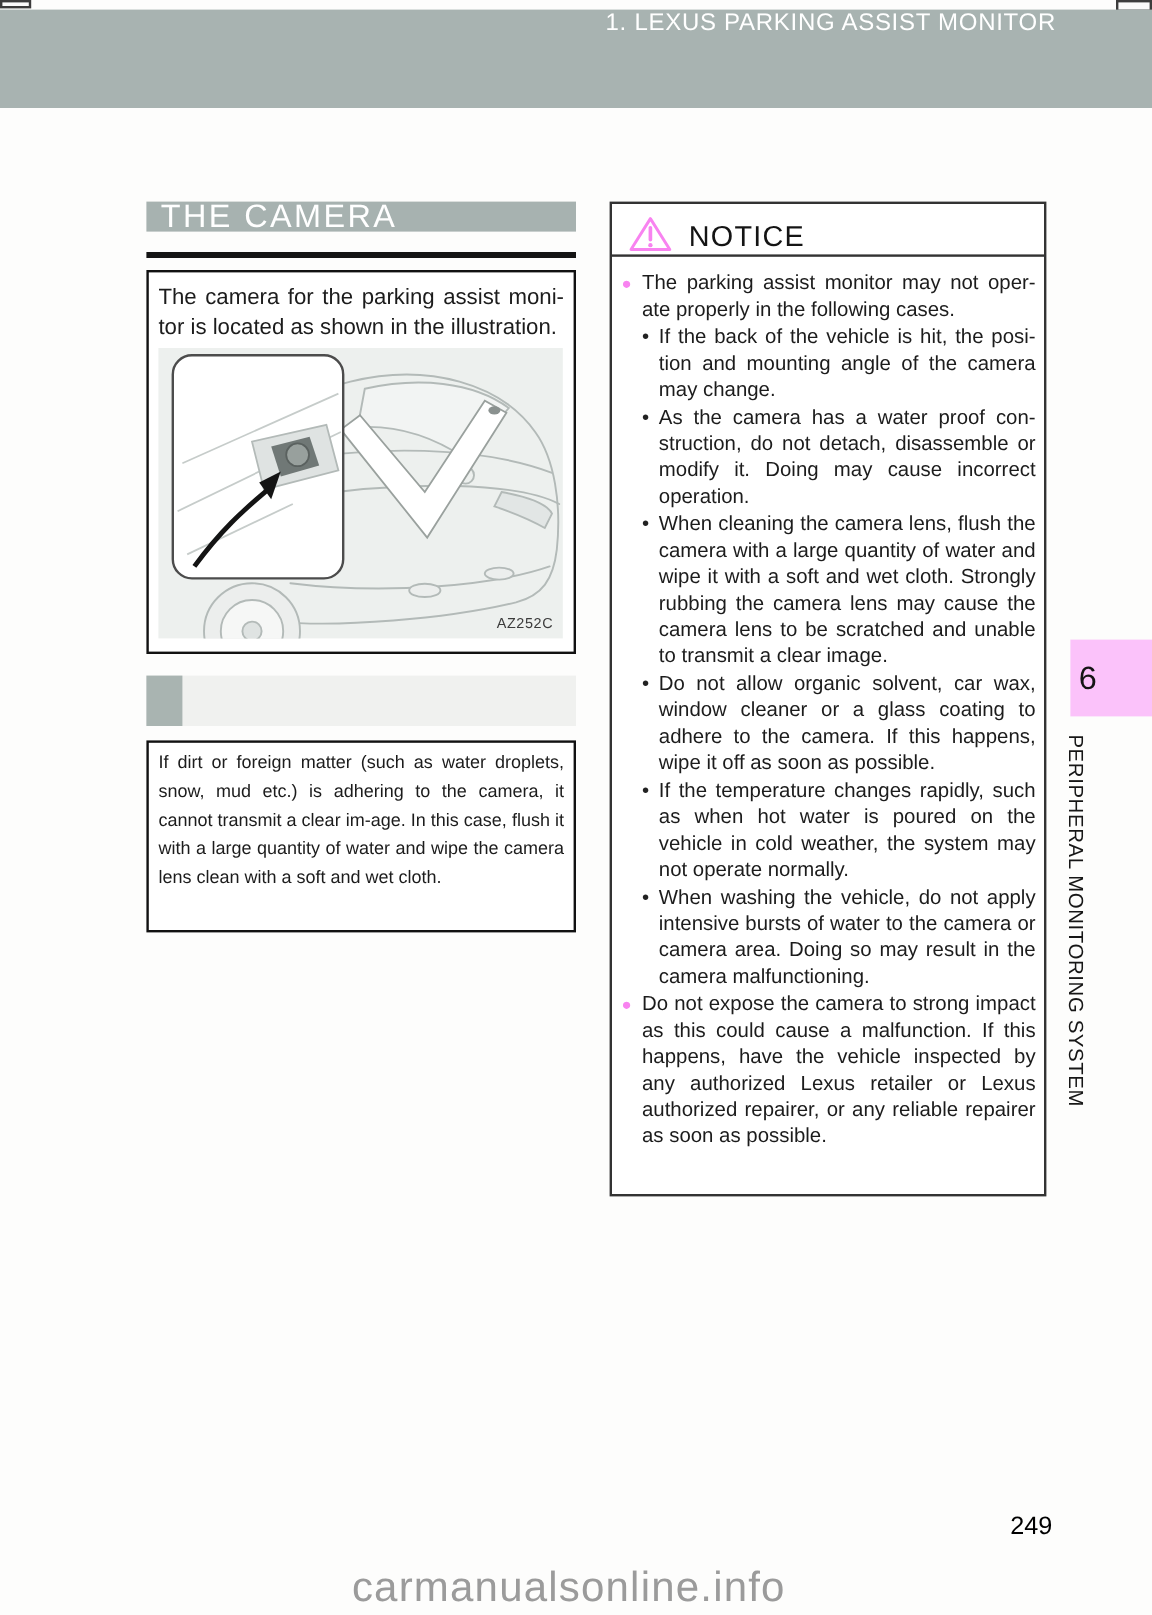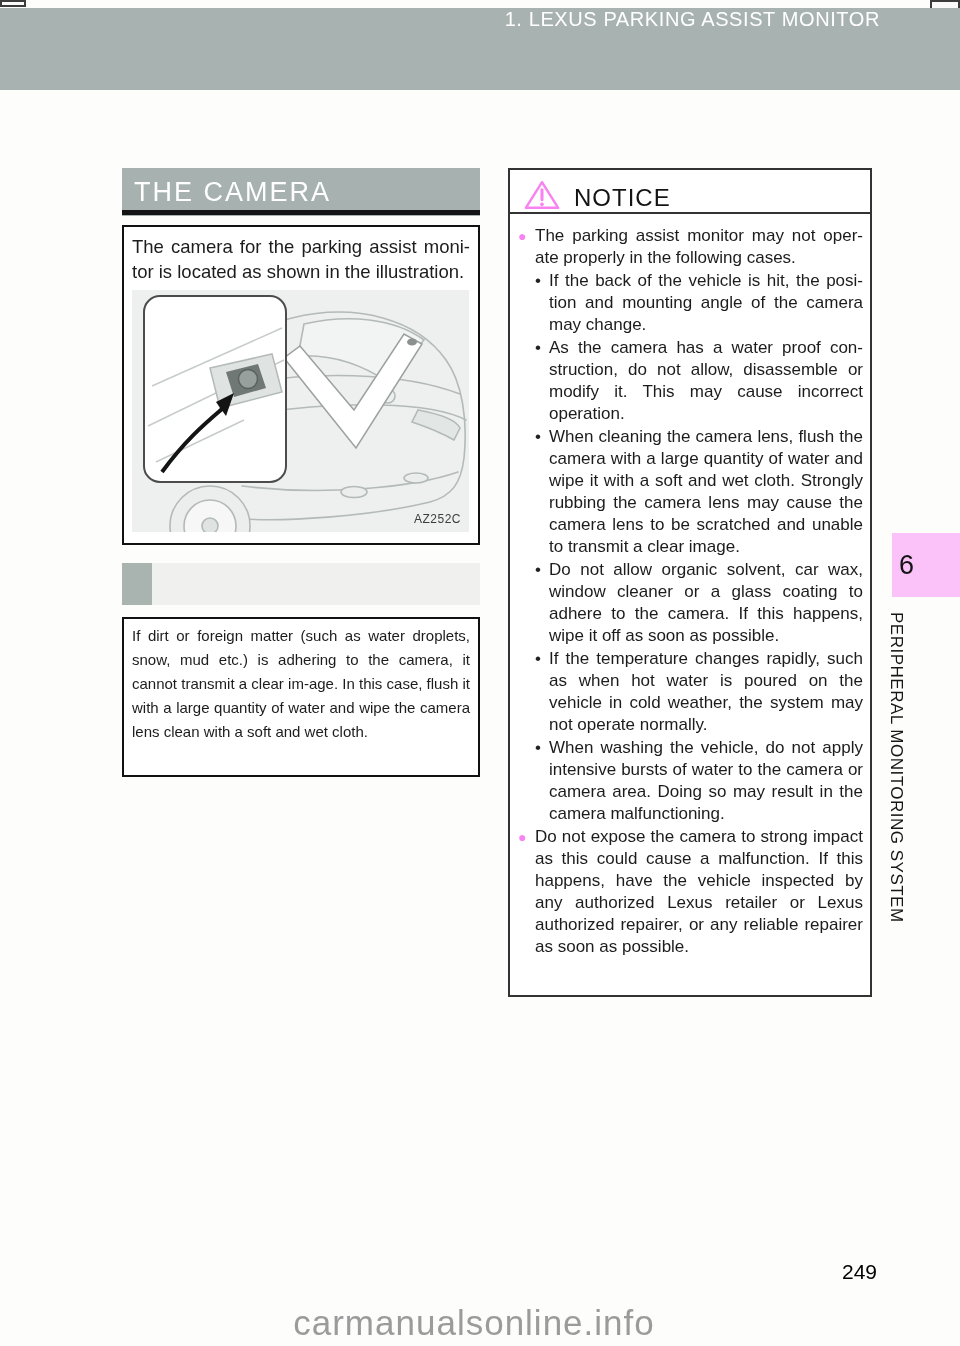--- a/index.html
+++ b/index.html
@@ -11,21 +11,21 @@
   .corner-l { left:0; top:0; width:26px; height:7px; border:2px solid #3c3c3c; background:#fafafa; }
   .corner-r { left:930px; top:0; width:30px; height:10px; border:2px solid #3c3c3c; background:#fafafa; }
 
   
   .header-bar { left:0; top:8px; width:960px; height:82px; background:#a8b3b1;
                 display:flex; align-items:flex-start; justify-content:flex-end;
                 padding:0 80px 12px 0; }
   .header-bar .title { color:#ffffff; font-size:20px; letter-spacing:.6px; font-weight:500; }
 
   
-  .sec1-head { left:122px; top:168px; width:358px; height:48px; background:#a7b2b0;
+  .sec1-head { left:122px; top:168px; width:358px; height:25px; background:#a7b2b0;
                display:flex; align-items:center; padding-left:12px; }
   .sec1-head span { color:#ffffff; font-size:27px; letter-spacing:2px; font-weight:500; }
   .sec1-rule { left:122px; top:210px; width:358px; height:5px; background:#141414; }
 
   .box1 { left:122px; top:225px; width:358px; height:320px; border:2.5px solid #111; background:#fff; }
   .box1 .intro { padding:7px 8px 0 8px; font-size:18.5px; line-height:25px; text-align:justify; }
   .illustration { left:8px; top:63px; width:337px; height:242px; background:#edf0ee; position:absolute; }
   .fig-label { position:absolute; right:8px; bottom:6px; font-size:12px; color:#3c3c3c; letter-spacing:.5px; }
 
   .sec2-head { left:122px; top:563px; width:358px; height:42px; background:#f0f1ef;
@@ -138,21 +138,21 @@
     <div class="n-item">
       <span class="n-bullet">●</span>
       <p>The parking assist monitor may not oper-ate properly in the following cases.</p>
     </div>
     <div class="n-sub">
       <span class="n-subbullet">•</span>
       <p>If the back of the vehicle is hit, the posi-tion and mounting angle of the camera may change.</p>
     </div>
     <div class="n-sub">
       <span class="n-subbullet">•</span>
-      <p>As the camera has a water proof con-struction, do not allow, disassemble or modify it. This may cause incorrect operation.</p>
+      <p>As the camera has a water proof con-struction, do not detach, disassemble or modify it. Doing may cause incorrect operation.</p>
     </div>
     <div class="n-sub">
       <span class="n-subbullet">•</span>
       <p>When cleaning the camera lens, flush the camera with a large quantity of water and wipe it with a soft and wet cloth. Strongly rubbing the camera lens may cause the camera lens to be scratched and unable to transmit a clear image.</p>
     </div>
     <div class="n-sub">
       <span class="n-subbullet">•</span>
       <p>Do not allow organic solvent, car wax, window cleaner or a glass coating to adhere to the camera. If this happens, wipe it off as soon as possible.</p>
     </div>
     <div class="n-sub">

